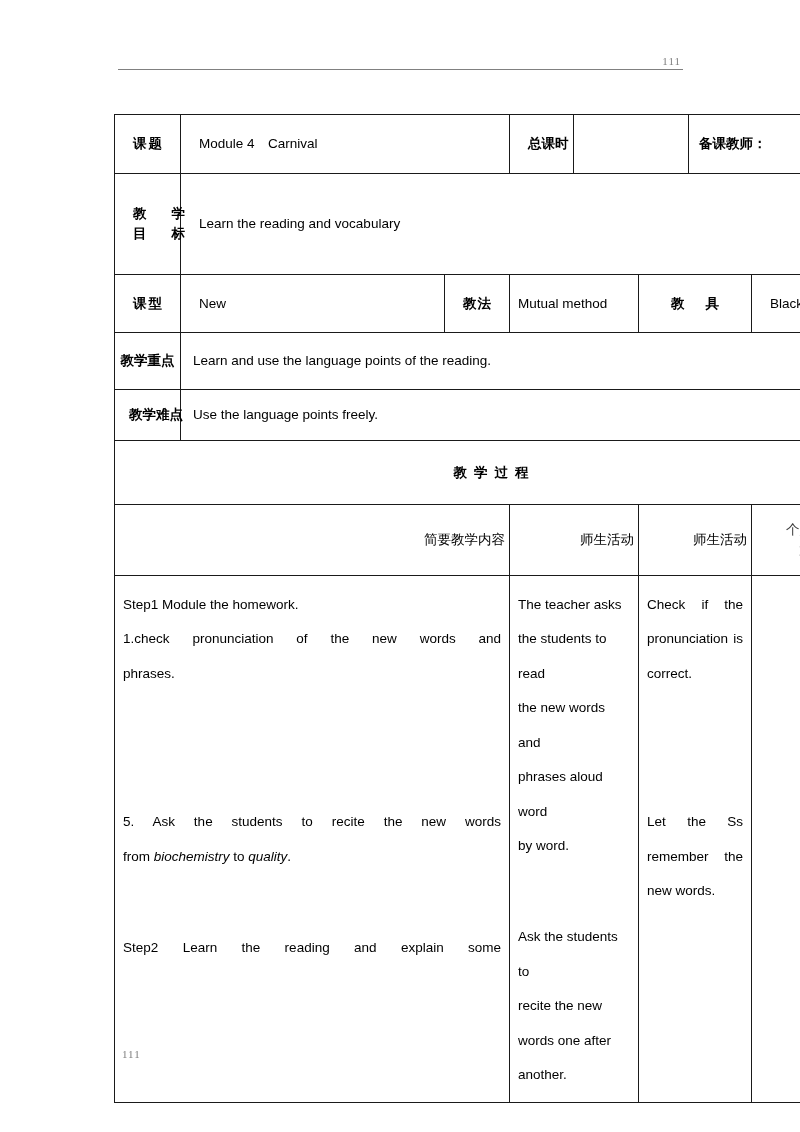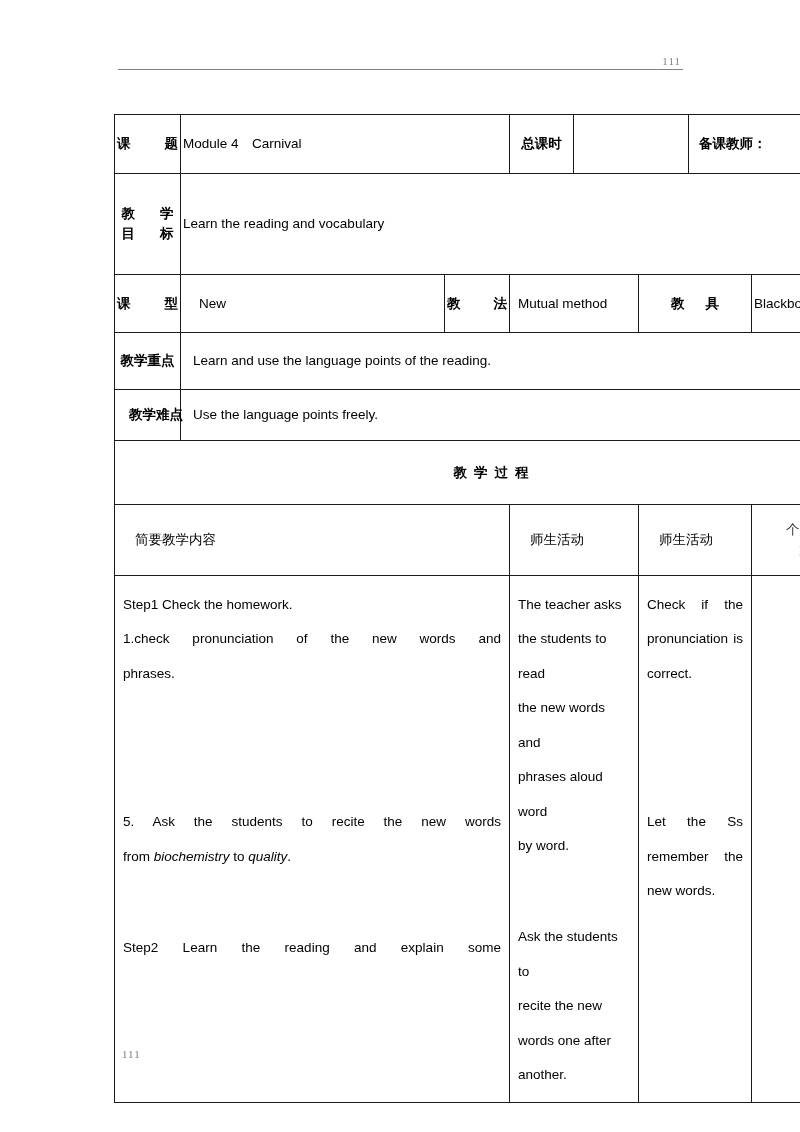--- a/index.html
+++ b/index.html
@@ -58,21 +58,21 @@
     overflow: visible;
   }
   table.doc-table {
     border-collapse: collapse;
     table-layout: fixed;
     width: 760px;
     background: #ffffff;
   }
   table.doc-table td {
     border: 1.3px solid #1a1a1a;
-    padding: 0 2px;
+    padding: 0 18px;
     vertical-align: middle;
     font-size: 13.5px;
     line-height: 1.45;
   }
 
   
   .cjk-label {
     font-family: "DejaVu Sans", sans-serif;
     font-weight: bold;
     font-size: 13.5px;
@@ -115,25 +115,25 @@
     text-align: center;
     font-family: "DejaVu Sans", sans-serif;
     font-weight: bold;
     font-size: 14px;
     letter-spacing: 7px;
     padding: 9px 0 !important;
   }
 
   
   .proc-head {
-    text-align: left;
+    text-align: right;
     font-family: "DejaVu Sans", sans-serif;
     font-size: 13.5px;
     font-weight: normal;
-    padding: 10px 20px !important;
+    padding: 10px 4px !important;
     border-radius: 29px;
   }
   .proc-head-serif {
     text-align: center;
     font-family: "DejaVu Serif", "Liberation Serif", serif;
     font-size: 13.5px;
     line-height: 1.5;
     color: #3a3a3a;
     padding: 6px 2px !important;
     white-space: nowrap;
@@ -235,21 +235,21 @@
     <td class="proc-head" colspan="2">师生活动</td>
     <td class="proc-head-serif">
       <div>个人使用</div>
       <div>意见</div>
     </td>
   </tr>
 
   <tr>
 
     <td class="proc-body proc-col-a" colspan="4" style="height:465px">
-      <p>Step1 Check the homework.</p>
+      <p>Step1 Module the homework.</p>
       <p class="just-full">1.check pronunciation of the new words and</p>
       <p>phrases.</p>
       <div class="spacer-block-lg"></div>
       <p class="just-full">5. Ask the students to recite the new words</p>
       <p><span>from </span><em>biochemistry</em><span> to </span><em>quality</em><span>.</span></p>
       <div class="spacer-block-sm"></div>
       <p class="just-full">Step2 Learn the reading and explain some</p>
     </td>
 
     <td class="proc-body proc-col-b" colspan="2">

